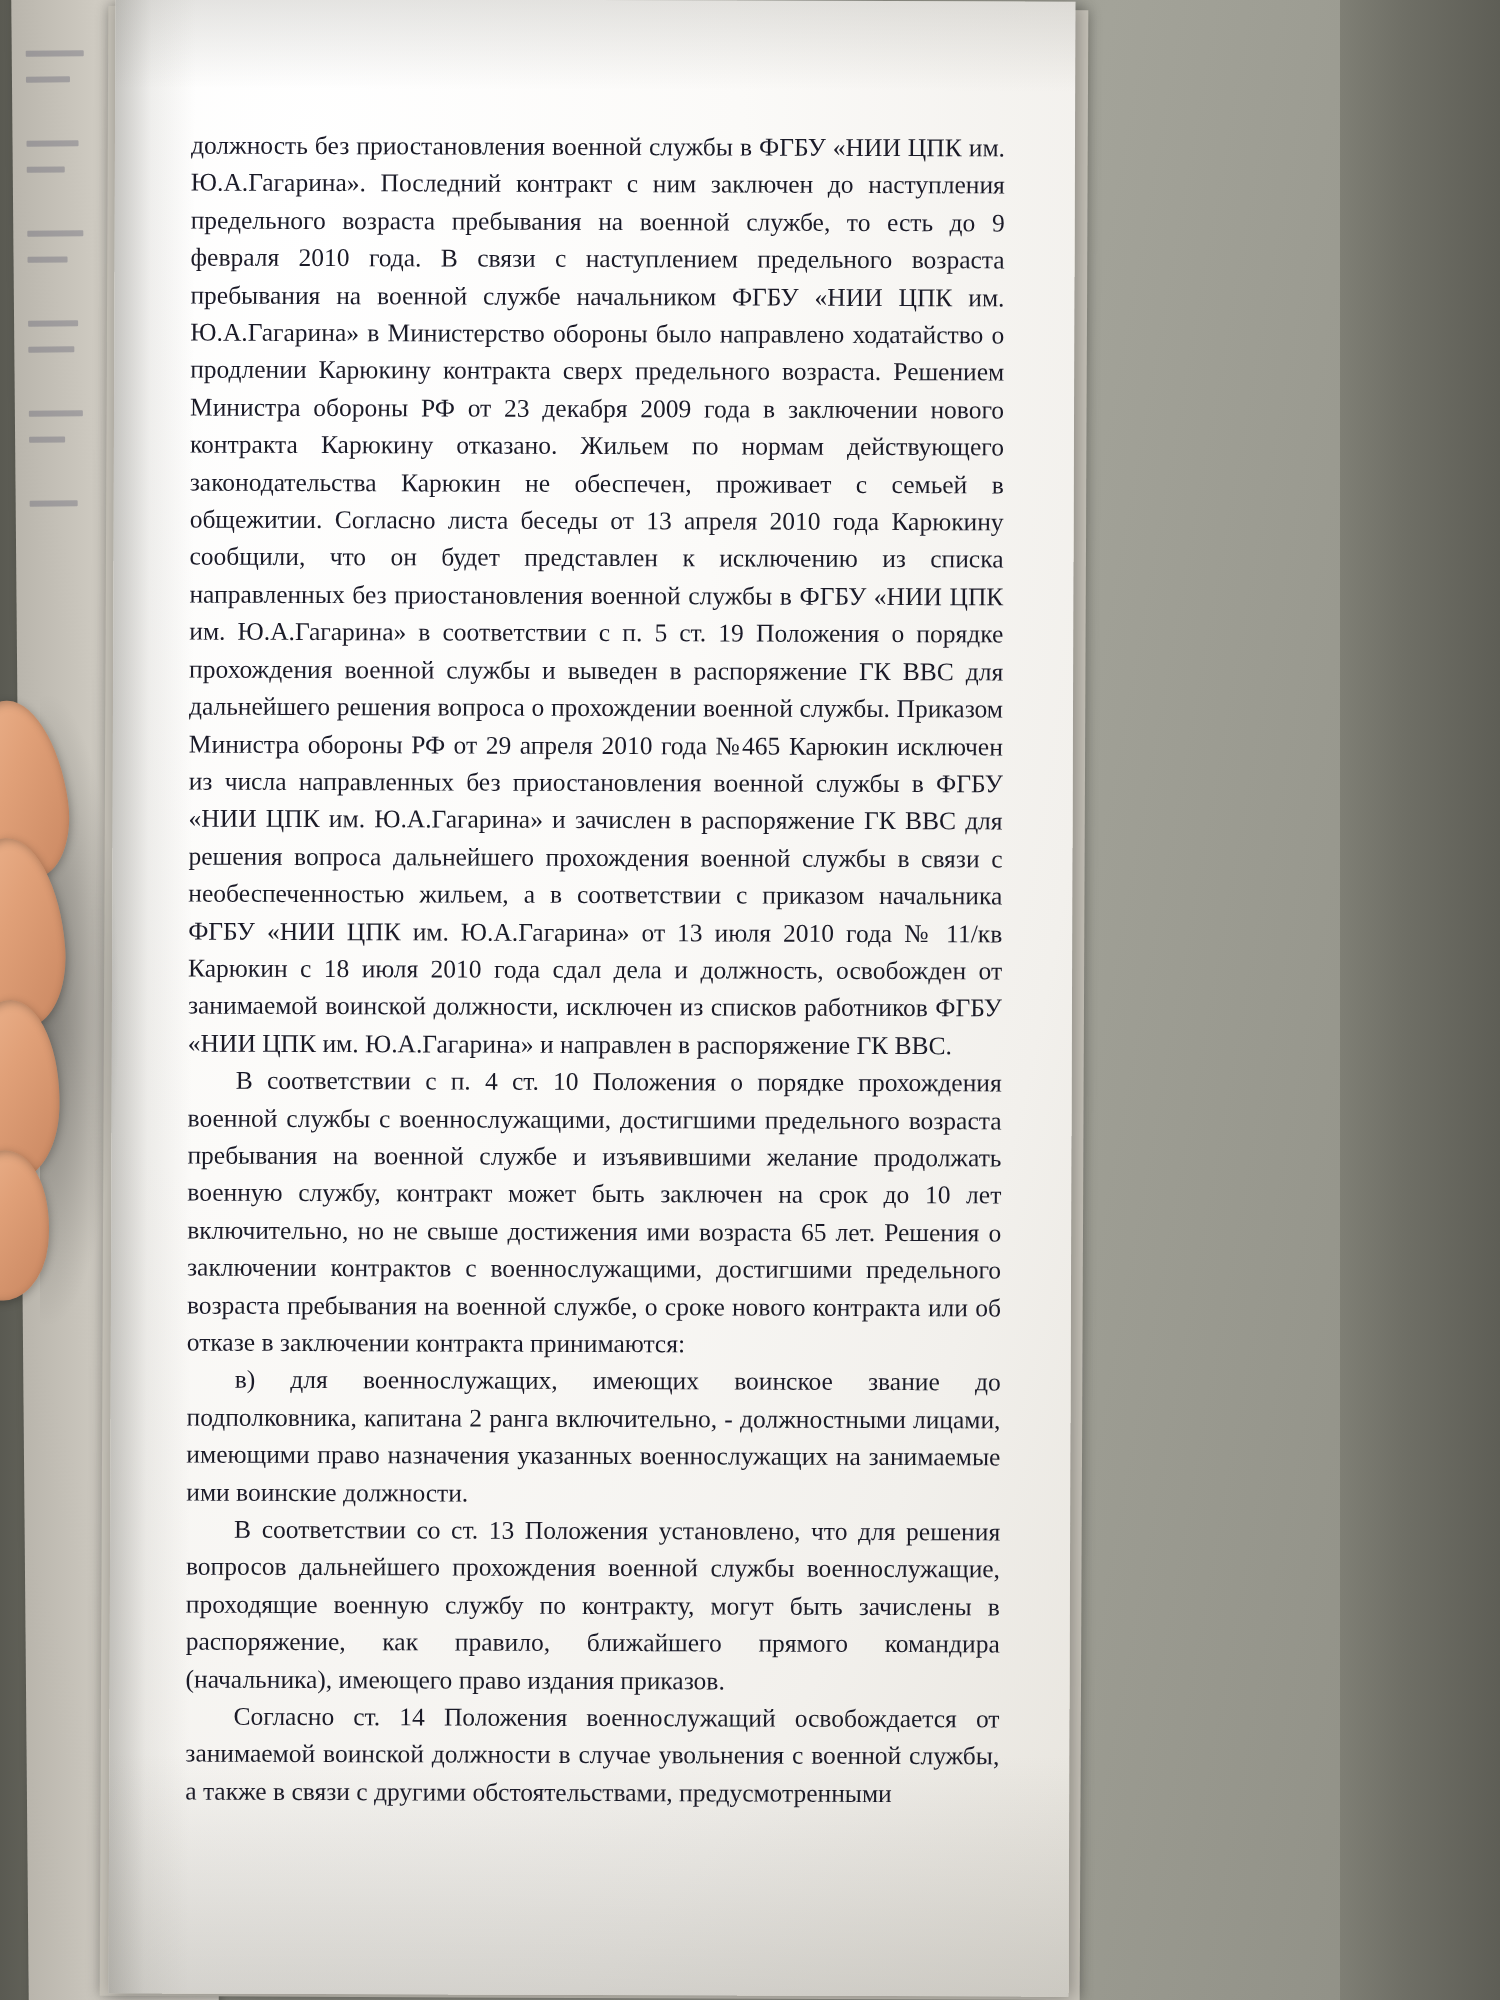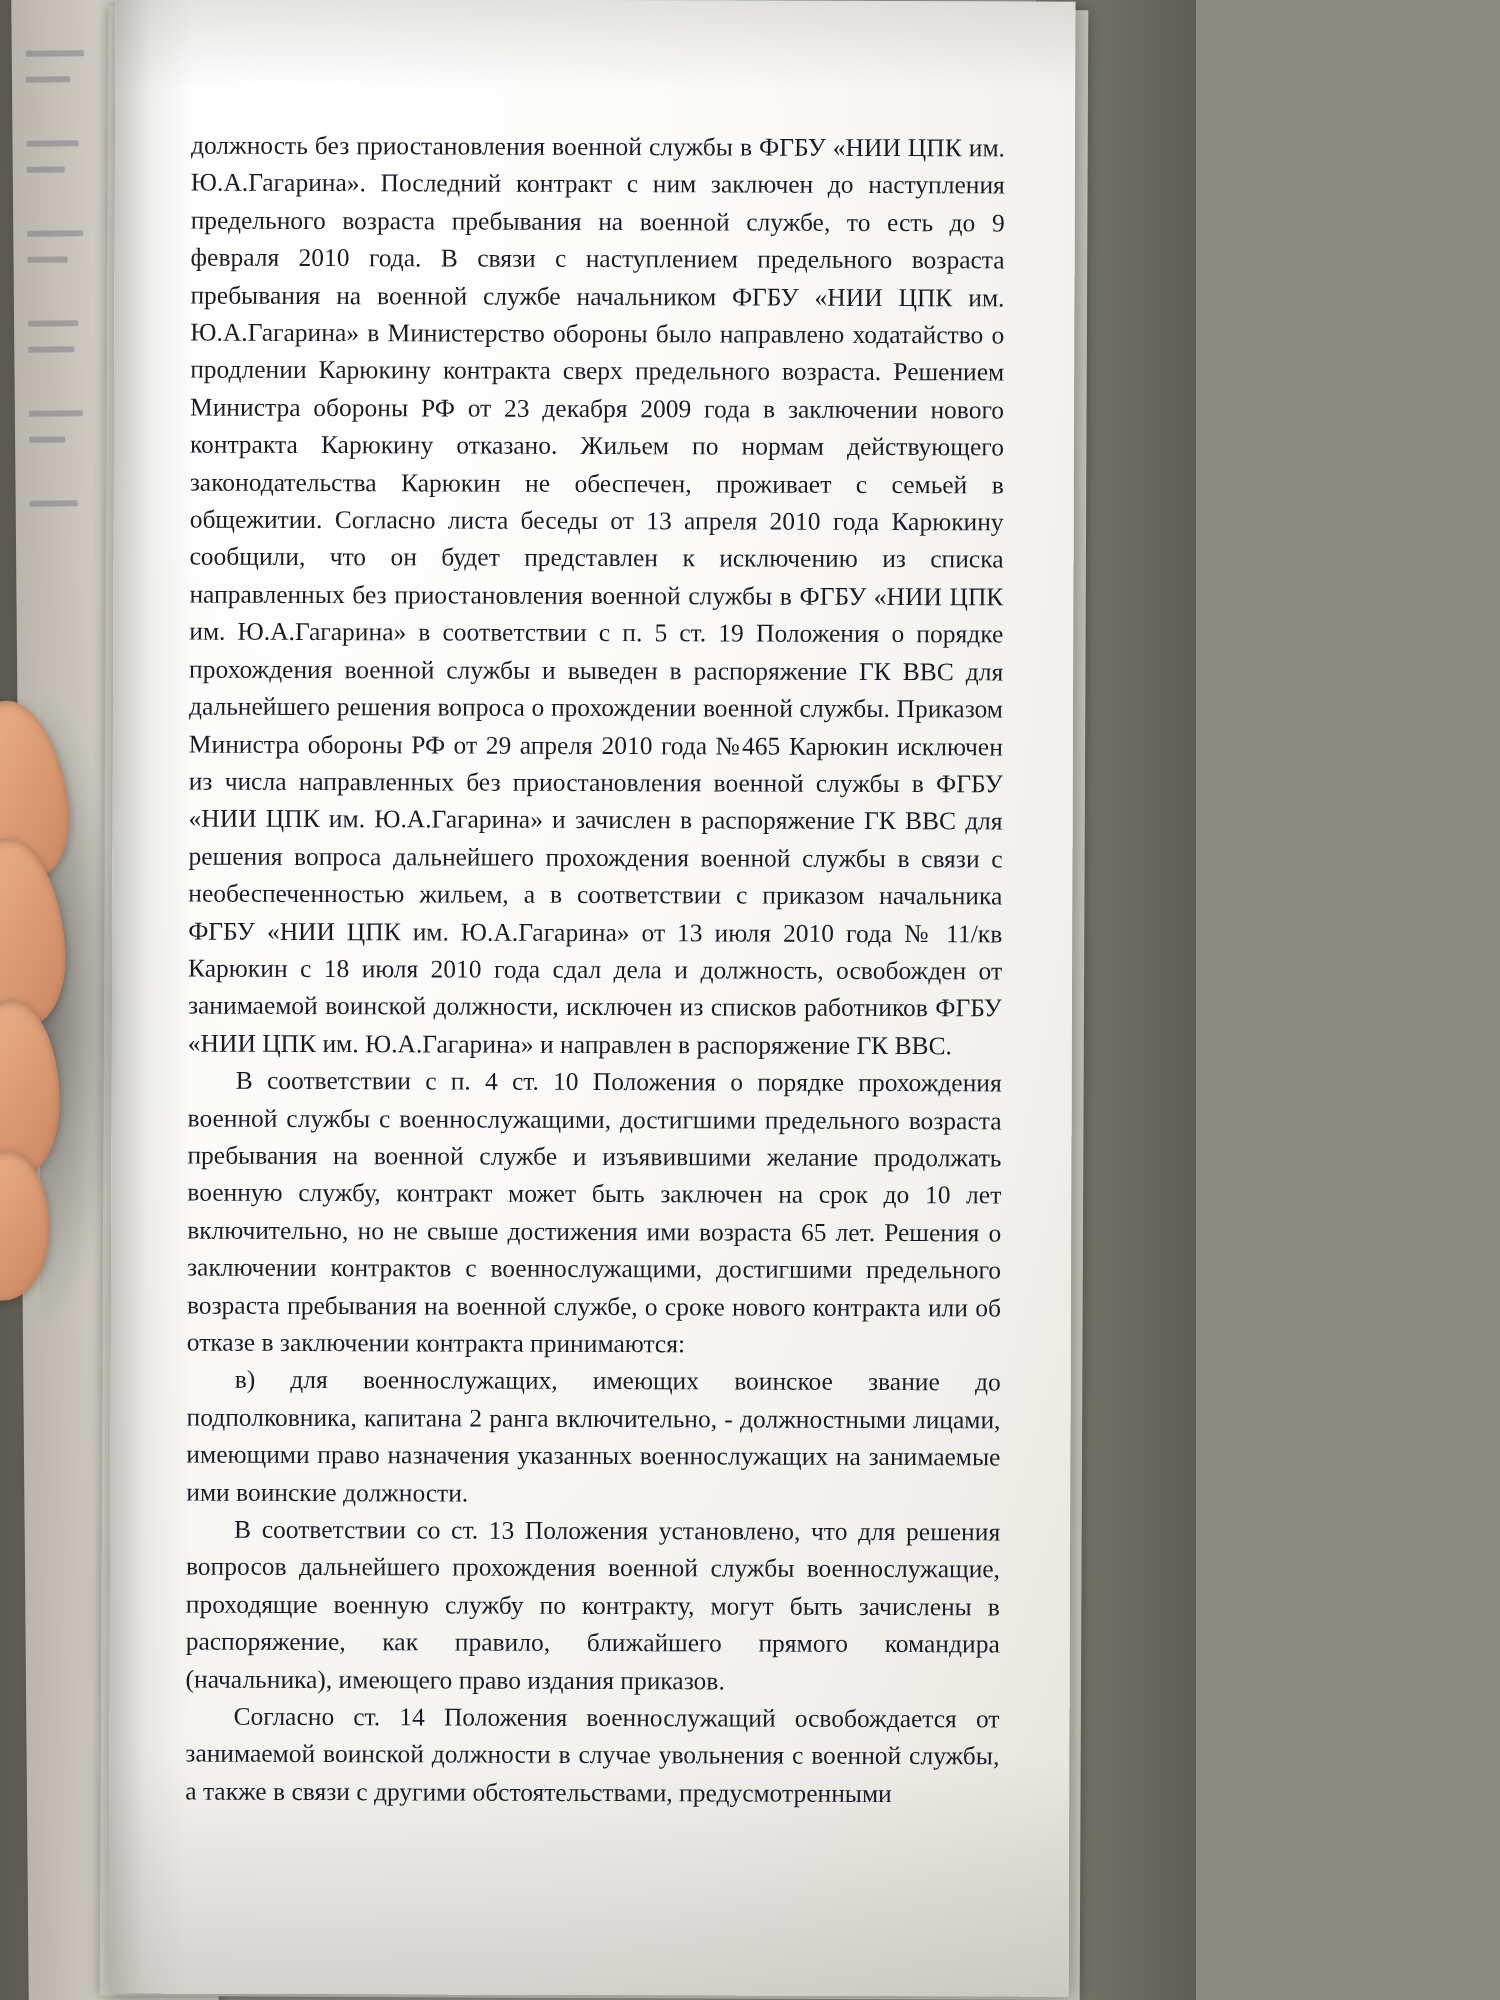--- a/index.html
+++ b/index.html
@@ -8,21 +8,21 @@
     background: #8a8a80;
   }
   body {
     width: 1500px;
     height: 2000px;
     overflow: hidden;
     font-family: "Liberation Serif", serif;
   }
   #scene {
     position: relative;
-    width: 1196px;
+    width: 1500px;
     height: 2000px;
     background: linear-gradient(100deg, #8e8e84 0%, #94948a 35%, #a3a399 60%, #8d8d83 100%);
     overflow: hidden;
   }
 
   
   .desk-right {
     position: absolute;
     top: 0; right: 0;
     width: 160px; height: 2000px;

